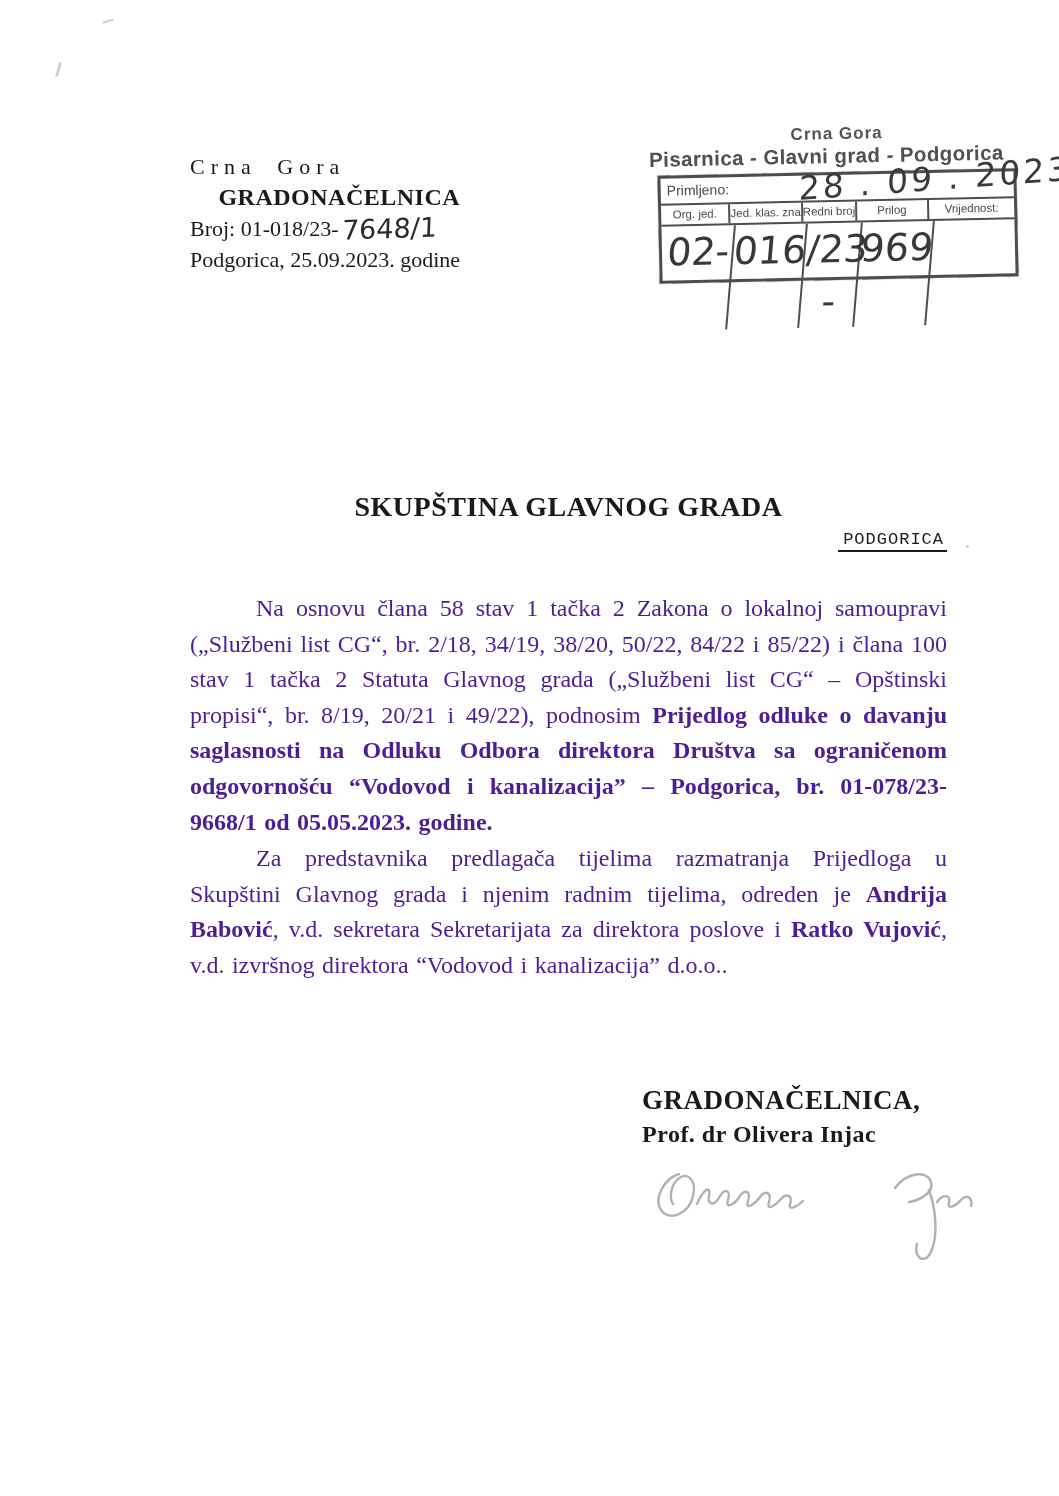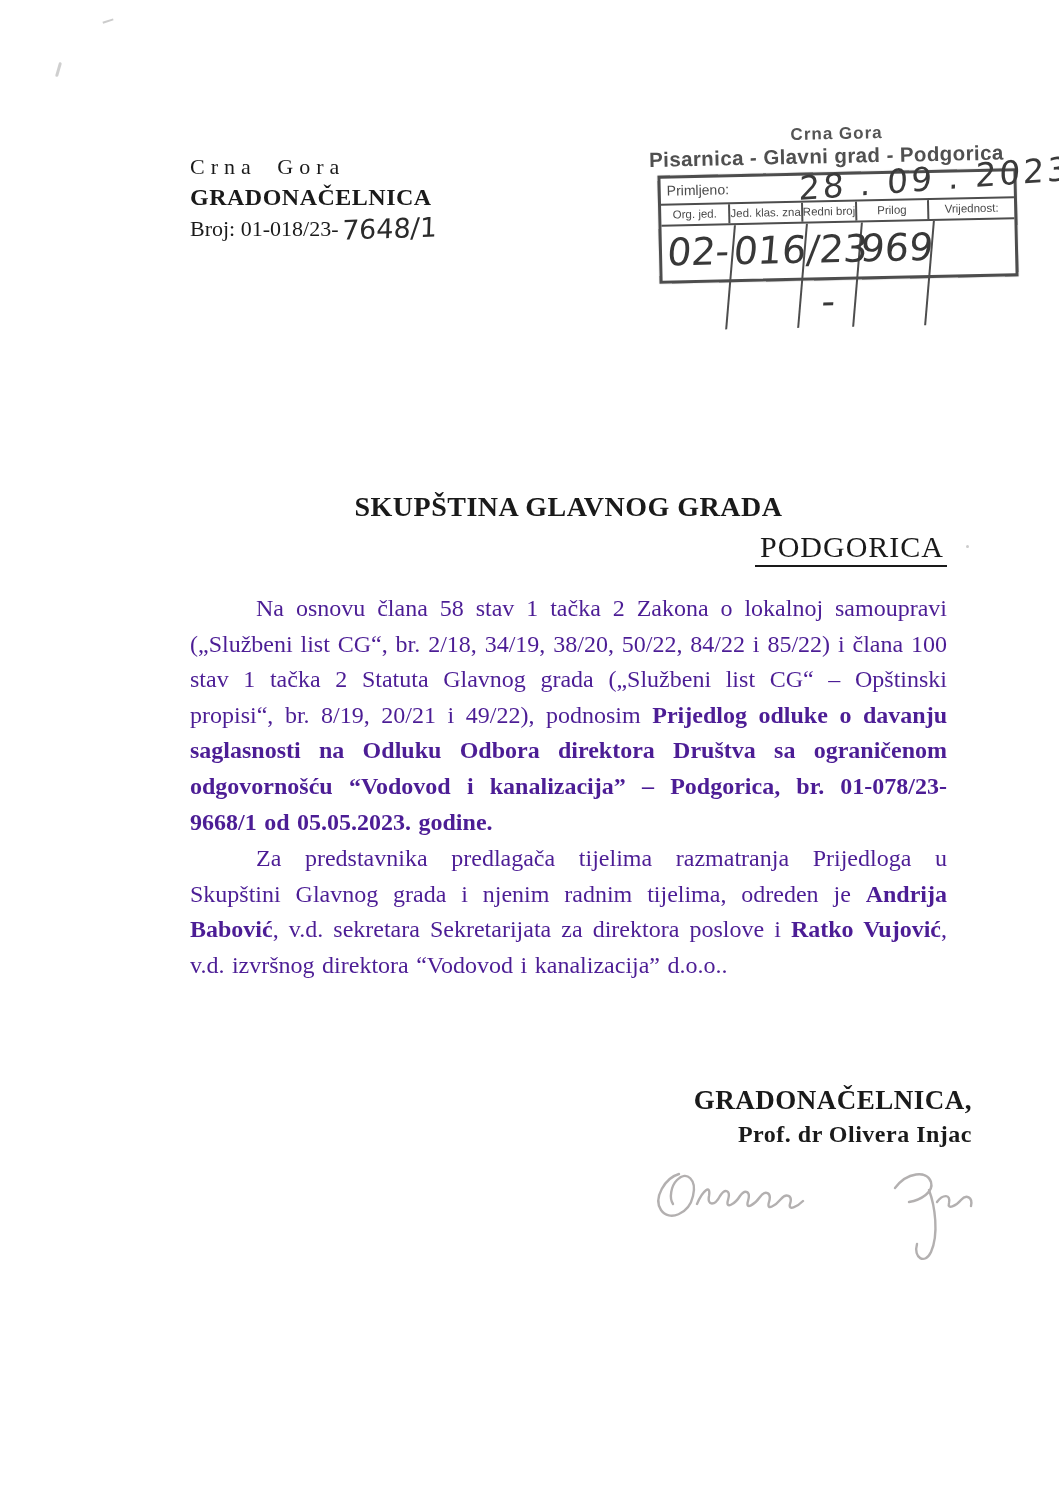--- a/index.html
+++ b/index.html
@@ -11,21 +11,21 @@
 
   
   .speck { position:absolute; opacity:.5; }
   .speck-1 { left:103px; top:20px; width:11px; height:3px; border-top:2px solid #9a9a9a; transform:rotate(-18deg); }
   .speck-2 { left:57px; top:62px; width:2.5px; height:15px; background:#9f9f9f; transform:rotate(16deg); border-radius:2px; }
   .speck-3 { left:966px; top:545px; width:3px; height:3px; background:#9a9a9a; border-radius:50%; }
 
   
   .letterhead { position:absolute; left:190px; top:151px; font-size:22px; line-height:31px; white-space:nowrap; }
   .lh-country { letter-spacing:6px; word-spacing:9px; }
-  .lh-office  { font-weight:bold; font-size:24px; letter-spacing:0.5px; }
+  .lh-office  { font-weight:bold; font-size:24px; letter-spacing:0.5px;text-align:right; }
   .hand { font-family:"DejaVu Sans", sans-serif; color:#2b2b2b; }
   .hand-ref { display:inline-block; font-size:27px; transform:rotate(-2deg) skewX(-4deg); margin-left:3px; vertical-align:-2px; }
 
   
   .stamp {
     position:absolute; left:650px; top:124px; width:376px;
     color:#4a4a4a; font-family:"Liberation Sans", sans-serif;
     transform:rotate(-1.2deg);
   }
   .stamp-l1 { text-align:center; font-weight:bold; font-size:17px; letter-spacing:1px; color:#555; }
@@ -47,51 +47,52 @@
   .stamp-r3 { height:54px; }
   .stamp-r3 .cell {
     border-right:2px solid #4d4d4d; text-align:center; overflow:visible;
     font-size:38px; line-height:52px; transform:skewX(-6deg); color:#383838;
   }
   .cell:last-child { border-right:none; }
 
   
   .title-block { position:absolute; left:190px; top:463px; width:757px; }
   .title-main { font-weight:bold; font-size:28px; text-align:center; letter-spacing:0.5px;margin-top:28px; }
-  .title-sub  { text-align:right; font-size:30px; margin-top:7px; }
+  .title-sub  { text-align:right; font-size:17px; margin-top:7px;font-family:Liberation Mono, monospace; }
   .title-sub span { display:inline-block; border-bottom:2.5px solid #1a1a1a; padding:0 3px 1px 5px; letter-spacing:1px; }
 
   
   .para {
     position:absolute; left:190px; width:757px; margin:0;
     font-size:24px; line-height:35.6px; text-align:justify;
     text-indent:66px; word-spacing:1.5px; color:#4c1d95;
   }
   .para-1 { top:591px; }
   .para-2 { top:841px; }
 
   
-  .sig-block { position:absolute; left:642px; top:1085px; width:330px; text-align:right; }
+  .sig-block { position:absolute; left:642px; top:1085px; width:330px; text-align:left; }
   .sig-title { font-weight:bold; font-size:27px; letter-spacing:0.5px; }
   .sig-name  { font-weight:bold; font-size:24px; margin-top:5px; letter-spacing:0.5px; }
   .sig-svg   { position:absolute; left:645px; top:1146px; }
 </style>
 </head>
 <body>
 
 <div class="page">
 
   <div class="speck speck-1"></div>
   <div class="speck speck-2"></div>
   <div class="speck speck-3"></div>
 
   <header class="letterhead">
     <div class="lh-country">Crna Gora</div>
     <div class="lh-office">GRADONAČELNICA</div>
     <div><span>Broj: 01-018/23-</span><span class="hand hand-ref">7648/1</span></div>
+    <div>Podgorica, 25.09.2023. godine</div>
   </header>
 
   <div class="stamp">
     <div class="stamp-l1">Crna Gora</div>
     <div class="stamp-l2">Pisarnica - Glavni grad - Podgorica</div>
     <div class="stamp-table">
       <div class="stamp-r1">
         <span class="stamp-received-label">Primljeno:</span>
         <span class="hand stamp-date">28 . 09 . 2023</span>
       </div>

